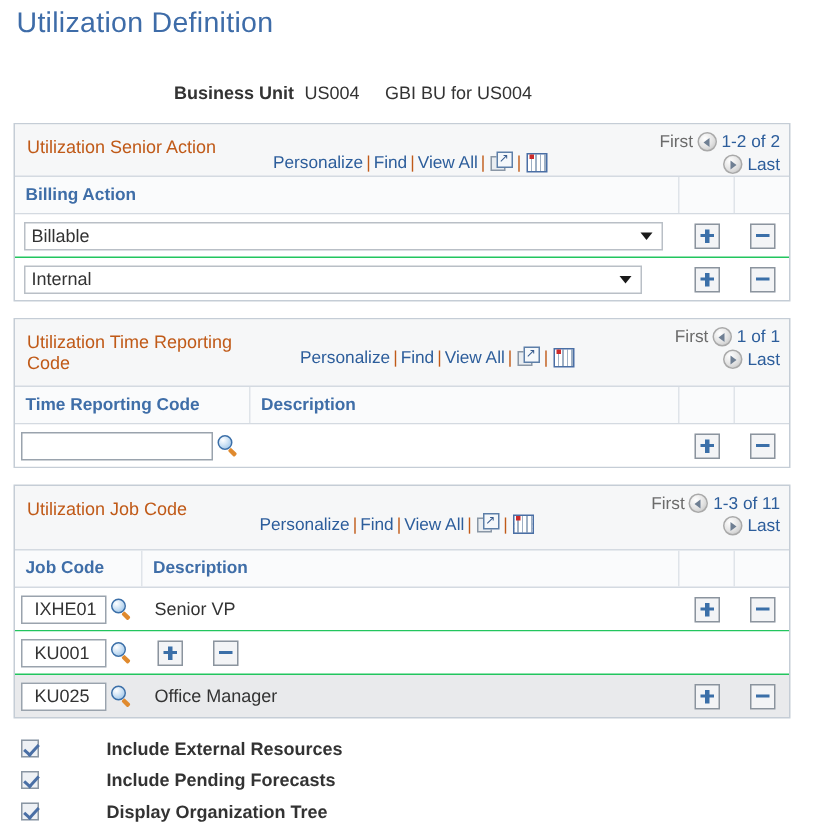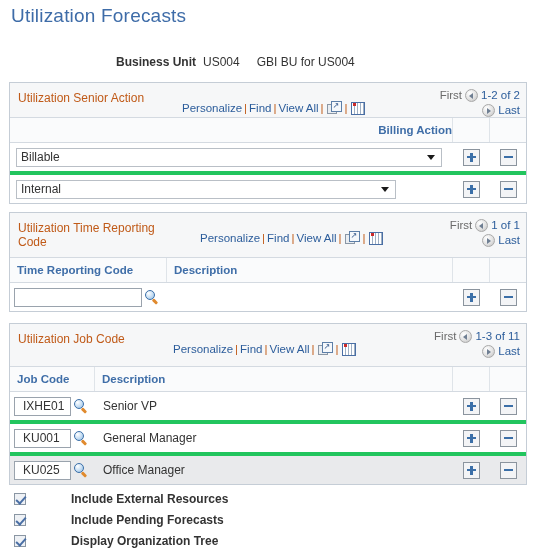--- a/index.html
+++ b/index.html
@@ -203,21 +203,21 @@
     overflow: hidden;
     white-space: nowrap;
   }
   .col-head .ch.last { border-right: none; }
 
   
   .data-row {
     display: flex;
     align-items: center;
     height: 28px;
-    border-bottom: 4px solid #22c55e;
+    border-bottom: 1px solid #22c55e;
     background: #ffffff;
   }
   .data-row.alt { background: #e9eaec; }
   .data-row.nb { border-bottom: none; }
   .cell {
     box-sizing: border-box;
     height: 28px;
     display: flex;
     align-items: center;
     padding-left: 6px;
@@ -353,21 +353,21 @@
     font-size: 12px;
     font-weight: bold;
     color: #333333;
     white-space: nowrap;
     padding-left: 40px;
   }
 </style>
 </head>
 <body>
 
-<div class="page-title">Utilization Forecasts</div>
+<div class="page-title">Utilization Definition</div>
 
 <div class="bu-row">
   <span class="bu-label">Business Unit</span><span class="bu-value">US004</span><span class="bu-desc">GBI BU for US004</span>
 </div>
 
 <div class="grid-panel" style="top:82px;">
 
   <div class="grid-header" style="height:34px;">
     <div class="grid-title">Utilization Senior Action</div>
 
@@ -379,21 +379,21 @@
       <div class="pager-line">
         <span class="pg-first">First</span><span class="nav-arrow left"></span><span class="pg-count">1-2 of 2</span>
       </div>
       <div class="pager-line">
         <span class="nav-arrow right"></span><a href="#" class="pg-last">Last</a>
       </div>
     </div>
   </div>
 
   <div class="col-head">
-    <div class="ch" style="width:443px;text-align:right;">Billing Action</div>
+    <div class="ch" style="width:443px;">Billing Action</div>
     <div class="ch" style="width:37px;"></div>
     <div class="ch last" style="width:36px;"></div>
   </div>
 
   <div class="data-row">
     <div class="cell" style="width:443px;">
       <div class="sel-box" style="width:426px;">
         <span>Billable</span>
         <span class="caret"></span>
       </div>
@@ -401,21 +401,21 @@
     <div class="cell" style="width:37px;justify-content:center;padding-left:0;">
       <div class="pmbtn plus"></div>
     </div>
     <div class="cell" style="width:36px;justify-content:center;padding-left:0;">
       <div class="pmbtn"></div>
     </div>
   </div>
 
   <div class="data-row nb">
     <div class="cell" style="width:443px;">
-      <div class="sel-box" style="width:380px;">
+      <div class="sel-box" style="width:412px;">
         <span>Internal</span>
         <span class="caret"></span>
       </div>
     </div>
     <div class="cell" style="width:37px;justify-content:center;padding-left:0;">
       <div class="pmbtn plus"></div>
     </div>
     <div class="cell" style="width:36px;justify-content:center;padding-left:0;">
       <div class="pmbtn"></div>
     </div>
@@ -510,21 +510,20 @@
   </div>
 
   <div class="data-row">
     <div class="cell" style="width:85px;padding-left:4px;">
       <div class="txt-input" style="width:57px;">KU001</div>
       <span class="mag">
           <span class="lens"></span>
           <span class="handle"></span>
         </span>
     </div>
-    <div class="cell" style="width:358px;padding-left:8px;">General Manager</div>
     <div class="cell" style="width:37px;justify-content:center;padding-left:0;">
       <div class="pmbtn plus"></div>
     </div>
     <div class="cell" style="width:36px;justify-content:center;padding-left:0;">
       <div class="pmbtn"></div>
     </div>
   </div>
 
   <div class="data-row alt nb">
     <div class="cell" style="width:85px;padding-left:4px;">

